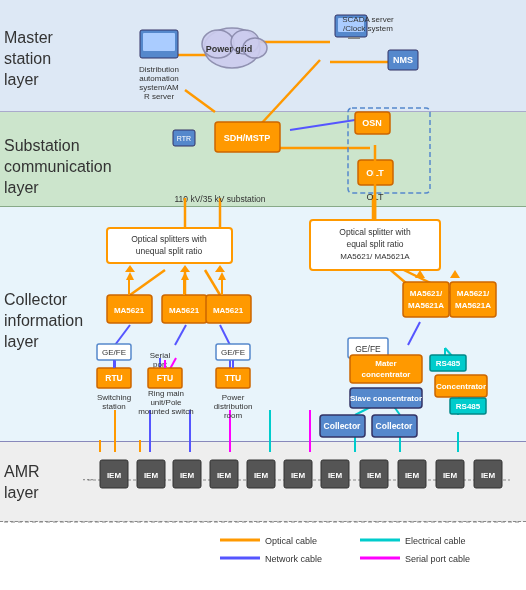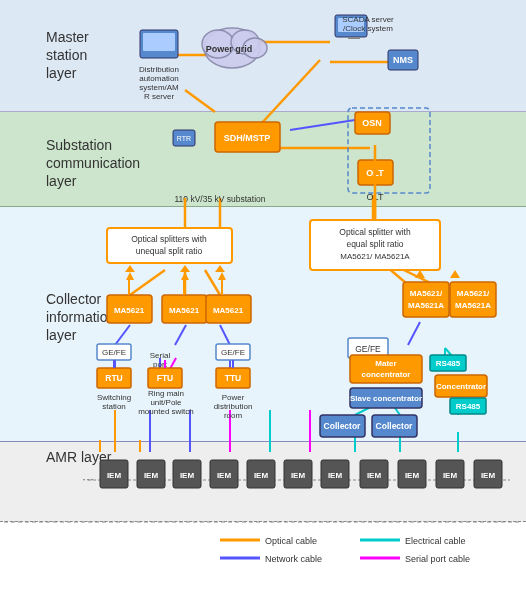--- a/index.html
+++ b/index.html
@@ -23,25 +23,24 @@
     .layer {
       position: absolute;
       left: 0;
       right: 0;
       border: none;
     }
 
     .layer-label {
       position: absolute;
       left: 4px;
-      font-size: 14px;
+      font-size: 16px;
       color: #333;
       line-height: 1.3;
       width: 68px;
-      margin-left: 42px;
     }
 
     
     .master-layer {
       top: 0;
       height: 112px;
       background: #dde8f5;
       border-bottom: 1px solid #aac;
     }
 
@@ -84,21 +83,21 @@
 <div class="diagram">
 
   <div class="layer master-layer"></div>
   <div class="layer substation-layer"></div>
   <div class="layer terminal-layer"></div>
   <div class="layer amr-layer"></div>
 
   <div class="layer-label" style="top:28px;">Master station layer</div>
   <div class="layer-label" style="top:136px;">Substation communication layer</div>
   <div class="layer-label" style="top:290px;">Collector information layer</div>
-  <div class="layer-label" style="top:448px;">AMR layer</div>
+  <div class="layer-label" style="top:462px;">AMR layer</div>
 
   <svg class="main-svg" xmlns="http://www.w3.org/2000/svg">
 
     <line x1="210" y1="55" x2="175" y2="55" stroke="#f90" stroke-width="2.5"></line>
 
     <line x1="250" y1="42" x2="330" y2="42" stroke="#f90" stroke-width="2.5"></line>
 
     <line x1="330" y1="62" x2="390" y2="62" stroke="#f90" stroke-width="2.5"></line>
 
     <line x1="185" y1="90" x2="215" y2="112" stroke="#f90" stroke-width="2.5"></line>

